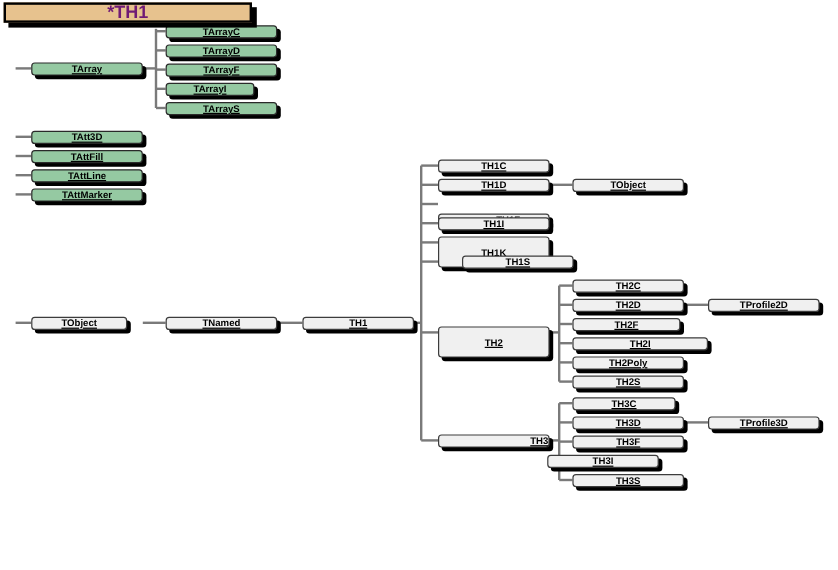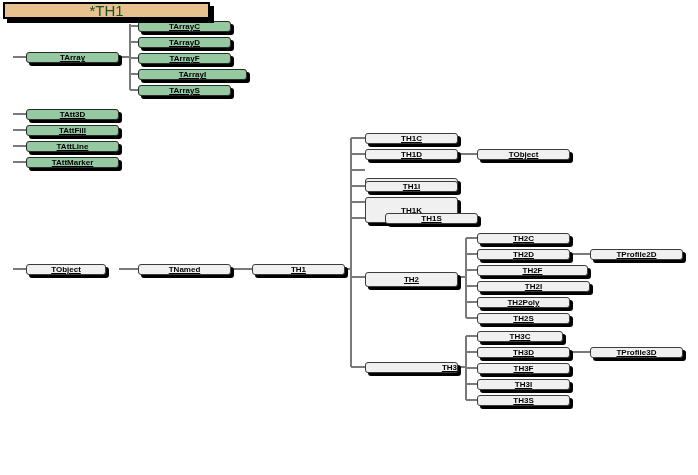--- a/index.html
+++ b/index.html
@@ -33,21 +33,21 @@
   #root-box{
     position:absolute;
     box-sizing:border-box;
     background:var(--tan);
     border:2px solid #000;
     box-shadow:4px 4px 0 #000;
     z-index:5;
     display:flex;align-items:center;justify-content:center;
   }
   #root-box span{
-    font-size:15px;font-weight:normal;color:#14532d;white-space:nowrap;
+    font-size:15px;font-weight:bold;color:#701a75;white-space:nowrap;
   }
 </style>
 </head>
 <body>
 
 <div id="canvas" style="--green: #95c9a2; --tan: #e7c28e; --whitebox: #f0f0f0; --line: #7a7a7a;">
   <div id="lines-layer">
       <div class="hline" style="left: 13px; top: 56px; width: 13px;"></div>
       <div class="hline" style="left: 119px; top: 56px; width: 11px;"></div>
       <div class="hline" style="left: 130px; top: 25px; width: 8px;"></div>
@@ -95,21 +95,21 @@
   <div id="boxes-layer">
       <div class="cbox green" style="left: 138px; top: 21px; width: 93px; height: 11px;">
         <span>TArrayC</span>
       </div>
       <div class="cbox green" style="left: 138px; top: 37px; width: 93px; height: 11px;">
         <span>TArrayD</span>
       </div>
       <div class="cbox green" style="left: 138px; top: 53px; width: 93px; height: 11px;">
         <span>TArrayF</span>
       </div>
-      <div class="cbox green" style="left: 138px; top: 69px; width: 109px; height: 11px;">
+      <div class="cbox green" style="left: 138px; top: 69px; width: 74px; height: 11px;">
         <span>TArrayI</span>
       </div>
       <div class="cbox green" style="left: 138px; top: 85px; width: 93px; height: 11px;">
         <span>TArrayS</span>
       </div>
       <div class="cbox green" style="left: 26px; top: 52px; width: 93px; height: 11px;">
         <span>TArray</span>
       </div>
       <div class="cbox green" style="left: 26px; top: 109px; width: 93px; height: 11px;">
         <span>TAtt3D</span>
@@ -146,30 +146,30 @@
       </div>
       <div class="cbox white" style="left: 365px; top: 197px; width: 93px; height: 26px;">
         <span>TH1K</span>
       </div>
       <div class="cbox white" style="left: 365px; top: 213px; width: 93px; height: 11px; margin-left: 20px;">
         <span>TH1S</span>
       </div>
       <div class="cbox white" style="left: 477px; top: 149px; width: 93px; height: 11px;">
         <span>TObject</span>
       </div>
-      <div class="cbox white" style="left: 365px; top: 272px; width: 93px; height: 15px;">
+      <div class="cbox white" style="left: 365px; top: 272px; width: 93px; height: 26px;">
         <span>TH2</span>
       </div>
       <div class="cbox white" style="left: 477px; top: 233px; width: 93px; height: 11px;">
         <span>TH2C</span>
       </div>
       <div class="cbox white" style="left: 477px; top: 249px; width: 93px; height: 11px;">
         <span>TH2D</span>
       </div>
-      <div class="cbox white" style="left: 477px; top: 265px; width: 111px; height: 11px;">
+      <div class="cbox white" style="left: 477px; top: 265px; width: 90px; height: 11px;">
         <span>TH2F</span>
       </div>
       <div class="cbox white" style="left: 477px; top: 281px; width: 113px; height: 11px;">
         <span>TH2I</span>
       </div>
       <div class="cbox white" style="left: 477px; top: 297px; width: 93px; height: 11px;">
         <span>TH2Poly</span>
       </div>
       <div class="cbox white" style="left: 477px; top: 313px; width: 93px; height: 11px;">
         <span>TH2S</span>
@@ -182,21 +182,21 @@
       </div>
       <div class="cbox white" style="left: 477px; top: 331px; width: 86px; height: 11px;">
         <span>TH3C</span>
       </div>
       <div class="cbox white" style="left: 477px; top: 347px; width: 93px; height: 11px;">
         <span>TH3D</span>
       </div>
       <div class="cbox white" style="left: 477px; top: 363px; width: 93px; height: 11px;">
         <span>TH3F</span>
       </div>
-      <div class="cbox white" style="left: 477px; top: 379px; width: 93px; height: 11px; align-items: center;">
+      <div class="cbox white" style="left: 456px; top: 379px; width: 93px; height: 11px; align-items: center;">
         <span>TH3I</span>
       </div>
       <div class="cbox white" style="left: 477px; top: 395px; width: 93px; height: 11px;">
         <span>TH3S</span>
       </div>
       <div class="cbox white" style="left: 590px; top: 347px; width: 93px; height: 11px;">
         <span>TProfile3D</span>
       </div>
     </div>
   <div id="root-box" style="left: 3px; top: 2px; width: 207px; height: 17px;">

